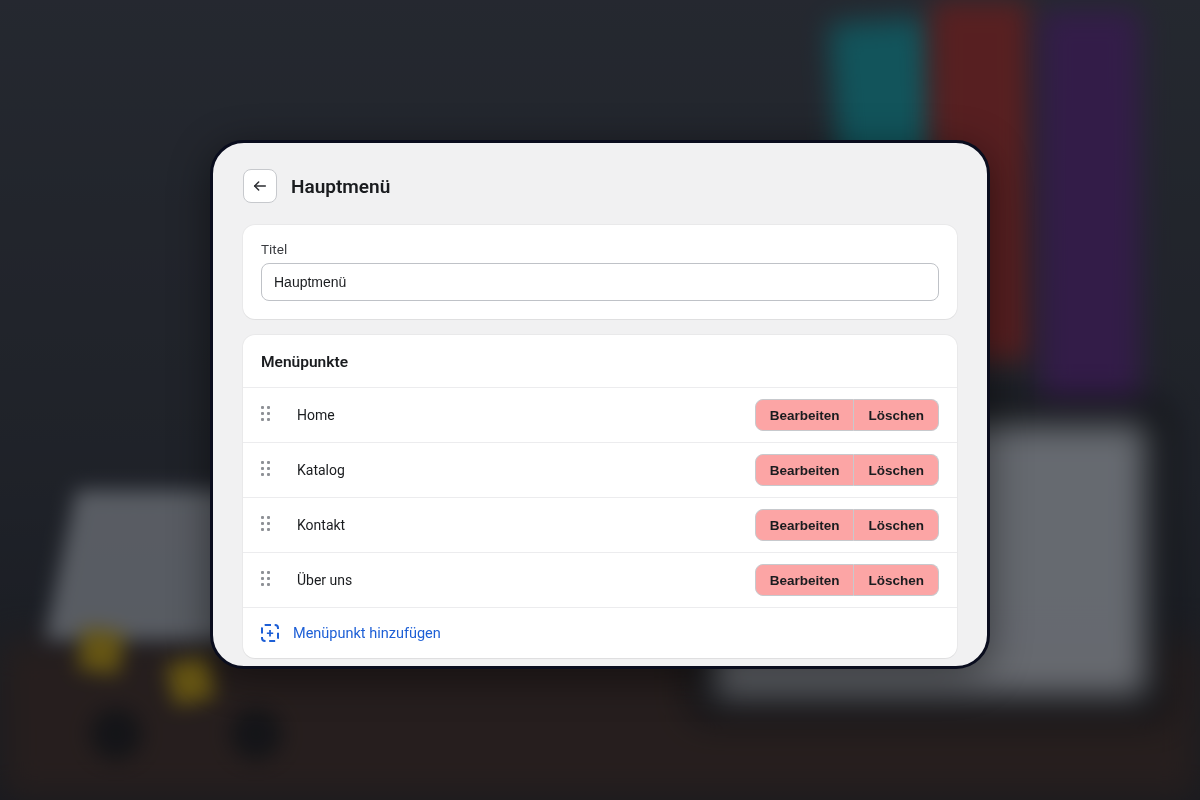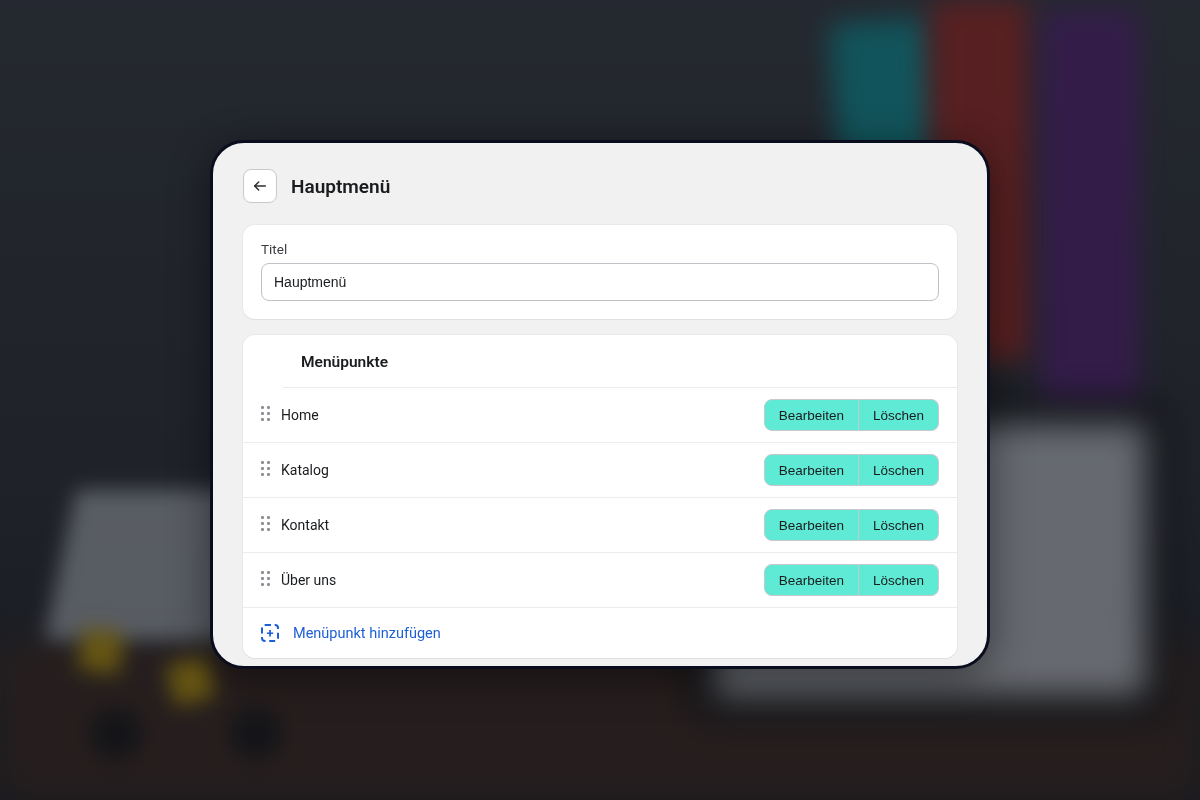--- a/index.html
+++ b/index.html
@@ -74,37 +74,36 @@
   .field-label{ font-size:13.5px; color:#3a3c40; margin-bottom:6px; display:block;}
   .text-input{
     width:100%; height:38px; border:1px solid #bfc2c7; border-radius:8px;
     padding:0 12px; font-size:14px; color:#1a1c1f; background:#fff;
   }
 
   .menu-card{ padding:0;}
   .menu-card .section-title{
     font-size:15.5px; font-weight:650; padding:18px 18px 16px; color:#1a1c1f;
     border-bottom:1px solid #ececee;
-    margin-left:40px;
   }
   .menu-row{
     display:flex; align-items:center; justify-content:space-between;
     padding:11px 18px; border-bottom:1px solid #ececee;
   }
-  .row-left{ display:flex; align-items:center; gap:8px;}
+  .row-left{ display:flex; align-items:center; gap:24px;}
   .drag-handle{
     width:12px; height:18px; display:grid; grid-template-columns:repeat(2,3px);
     grid-auto-rows:3px; gap:3px; cursor:grab;
   }
   .drag-handle span{ background:#8e9196; border-radius:1px;}
   .item-label{ font-size:14px; color:#1a1c1f;}
   .btn-group{ display:flex;}
   .small-btn{
-    height:32px; padding:0 14px; font-size:13.5px; color:#1a1c1f; background:#5eead4;
-    border:1px solid #c7c9cd; cursor:pointer;
+    height:32px; padding:0 14px; font-size:13.5px; color:#1a1c1f; background:#fca5a5;
+    border:1px solid #c7c9cd; cursor:pointer;font-weight:bold;
   }
   .small-btn:first-child{ border-radius:8px 0 0 8px;}
   .small-btn:last-child { border-radius:0 8px 8px 0; border-left:none;}
 
   .add-row{
     display:flex; align-items:center; gap:14px;
     padding:16px 18px; color:#1d5fd6; cursor:pointer;
   }
   .add-icon{
     width:18px; height:18px; border:2px dashed #1d5fd6; border-radius:4px;

